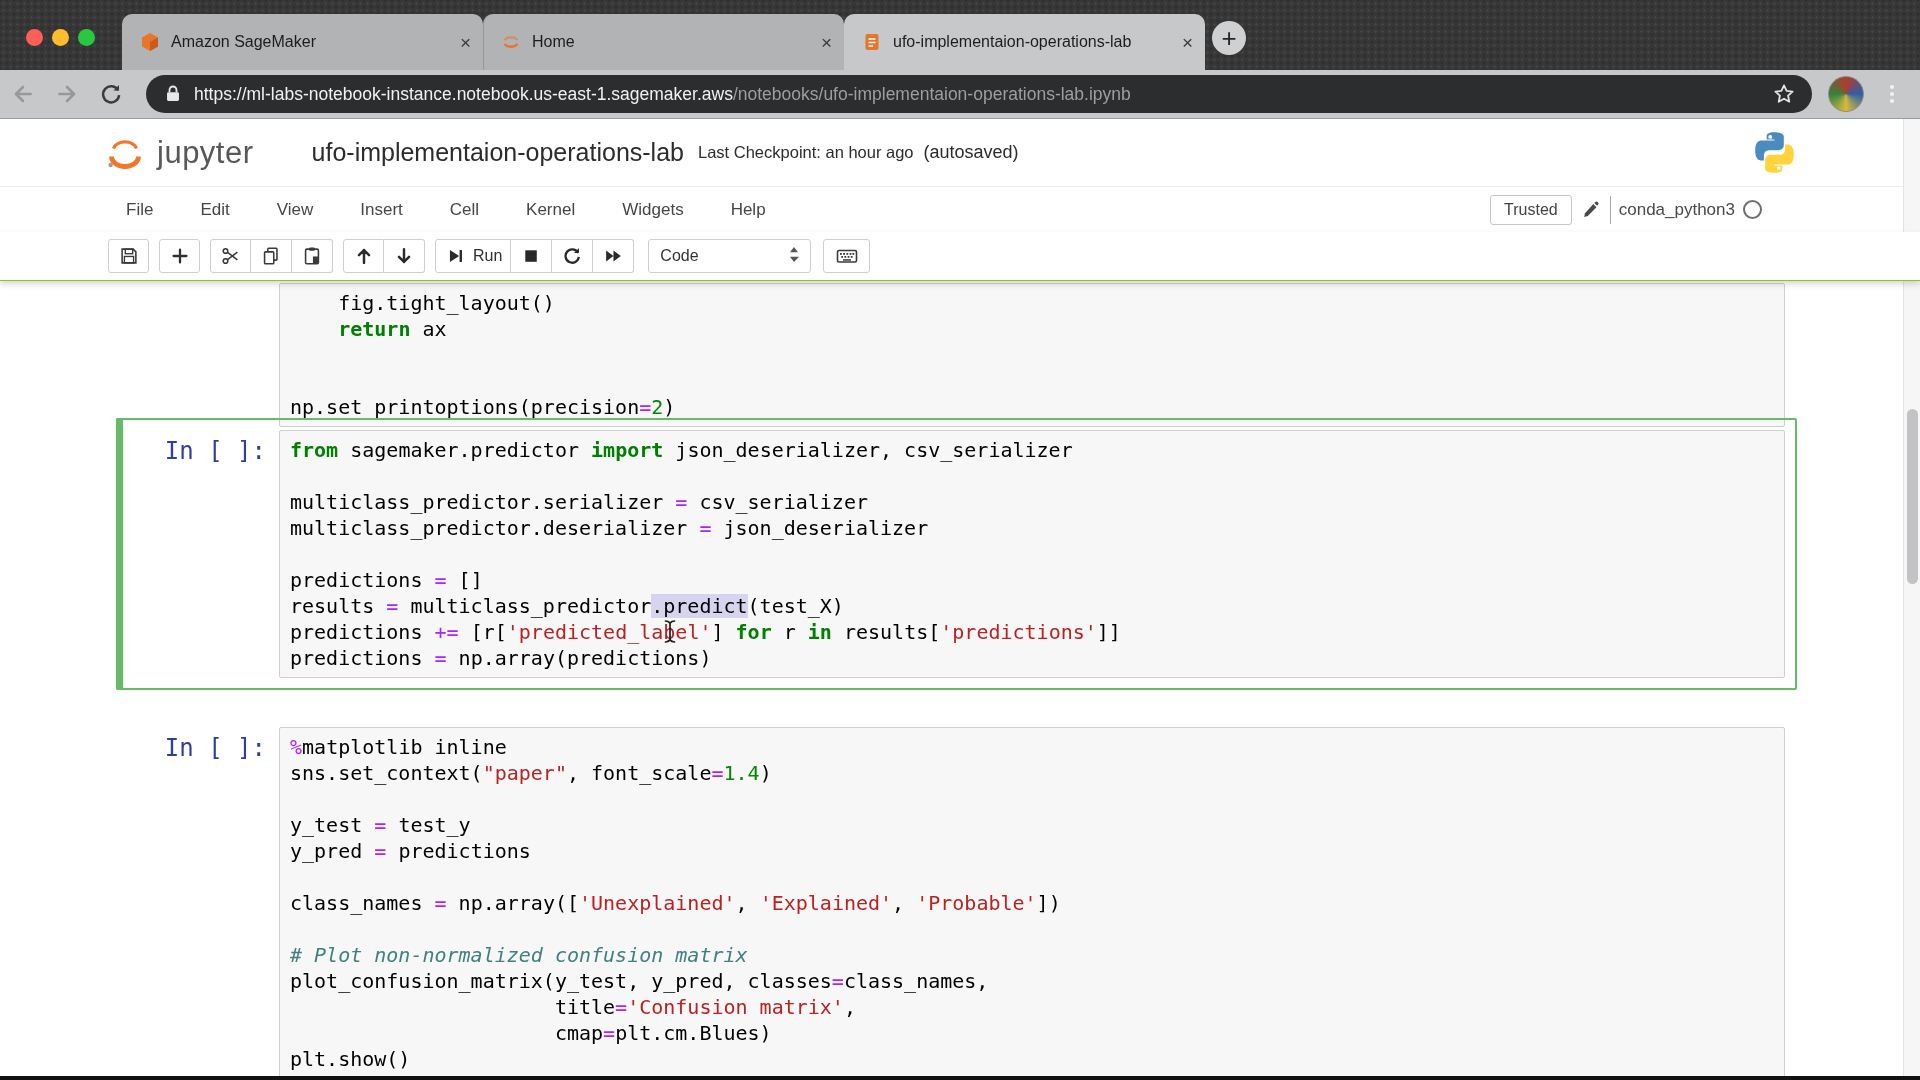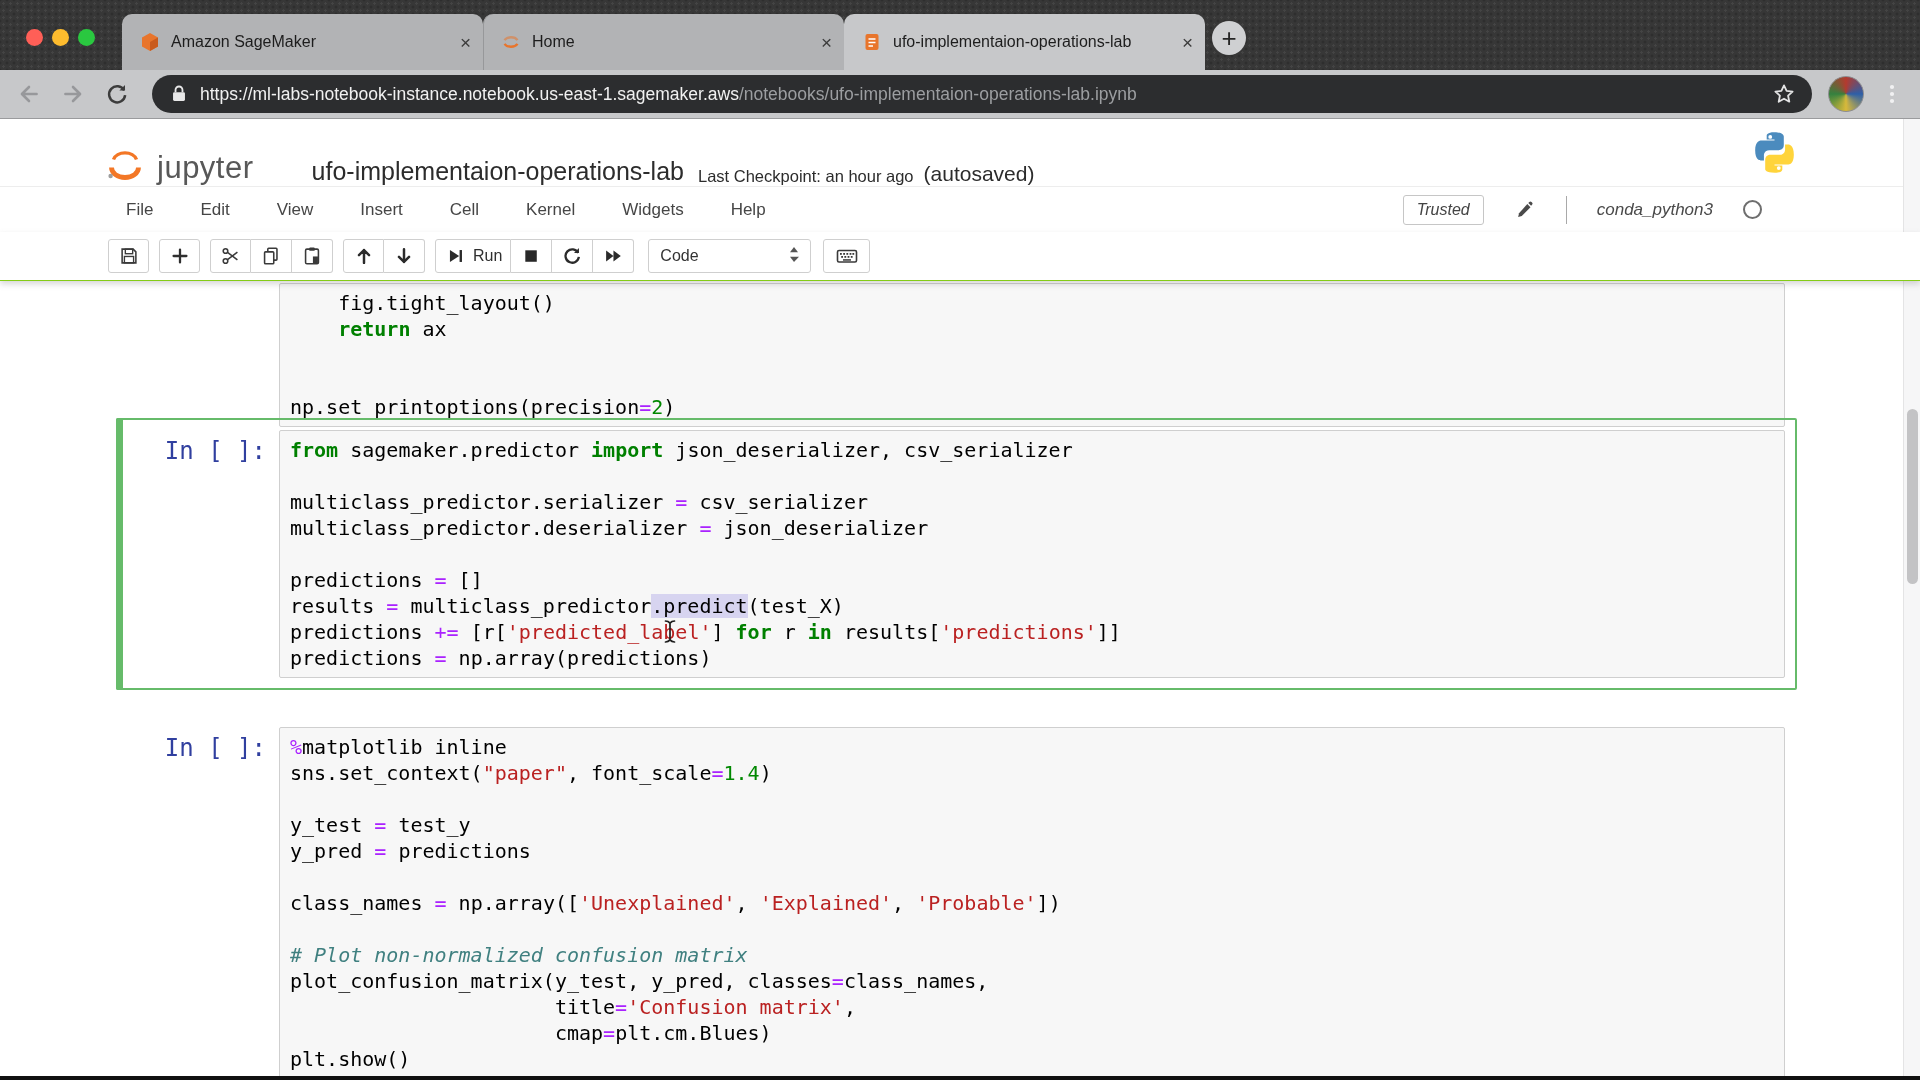--- a/index.html
+++ b/index.html
@@ -24,50 +24,50 @@
   .tab .ttitle::after{content:'';position:absolute;right:0;top:0;bottom:0;width:26px;
                background:linear-gradient(90deg,rgba(255,255,255,0),var(--tabbg,#b2b3b5));}
   .tab .tclose{font-size:19px;color:#3c3c3c;margin-left:8px;line-height:1;}
   .newtab{position:absolute;left:1212px;top:21px;width:34px;height:34px;border-radius:50%;
           background:#cfd0d2;color:#262626;font-size:26px;display:flex;align-items:center;
           justify-content:center;line-height:1;}
 
   
   .urlrow{position:absolute;top:70px;left:0;right:0;height:49px;background:#c7c8ca;
           border-bottom:1px solid #9a9b9d;box-sizing:border-box;display:flex;align-items:center;
-          padding:0 16px 0 16px;}
+          padding:0 16px 0 10px;}
   .navic{width:26px;height:26px;margin-right:18px;flex:0 0 auto;}
   .pill{flex:1;height:38px;background:#2c2d2f;border-radius:19px;display:flex;align-items:center;
         padding:0 16px;margin:0 16px 0 4px;min-width:0;}
   .pill .lk{width:22px;height:22px;margin-right:10px;flex:0 0 auto;}
   .urltext{font-size:17.5px;white-space:nowrap;overflow:hidden;}
   .url-origin{color:#f1f1f1;}
   .url-path{color:#9c9ea1;}
   .pill .star{width:24px;height:24px;margin-left:auto;flex:0 0 auto;}
   .avatar{width:34px;height:34px;border-radius:50%;flex:0 0 auto;margin-right:16px;
           background:conic-gradient(#b43a2e,#2d5fa8,#d8b93a,#35813f,#b43a2e);
           border:1px solid #8d8d8f;}
   .dotsmenu{width:24px;height:24px;flex:0 0 auto;}
 
   
   .nbheader{position:absolute;top:119px;left:0;right:0;height:67px;background:#fff;
-            display:flex;align-items:flex-end;padding-left:103px;}
+            display:flex;align-items:center;padding-left:103px;}
   .jlogo{width:44px;height:44px;flex:0 0 auto;}
   .jword{font-size:31px;color:#585858;margin-left:10px;letter-spacing:0.5px;}
   .nbtitle{font-size:25px;color:#2c2c2c;margin-left:58px;}
   .nbcheckpoint{font-size:16.5px;color:#2c2c2c;margin-left:14px;}
-  .nbautosave{font-size:21px;color:#2c2c2c;margin-left:10px;}
+  .nbautosave{font-size:18px;color:#2c2c2c;margin-left:10px;}
   .pylogo{position:absolute;right:122px;top:10px;width:47px;height:47px;}
 
   
   .menurow{position:absolute;top:186px;left:0;right:0;height:46px;background:#fff;
            border-top:1px solid #ededed;box-sizing:border-box;display:flex;align-items:center;
            padding:0 158px 0 126px;}
   .menu-item{font-size:17px;color:#464646;margin-right:47px;}
-  .menuright{margin-left:auto;display:flex;align-items:center;gap:30px;font-style:italic;}
+  .menuright{margin-left:auto;display:flex;align-items:center;gap:8px;}
   .trusted{border:1px solid #c6c6c6;border-radius:3px;padding:5px 13px;font-size:16px;color:#444;}
   .pencil{width:22px;height:22px;}
   .vdiv{width:1px;height:28px;background:#a9a9a9;}
   .kernelname{font-size:17px;color:#4a4a4a;}
   .kernelind{width:15px;height:15px;border:2px solid #6e6e6e;border-radius:50%;}
 
   
   .toolrow{position:absolute;top:232px;left:0;right:0;height:49px;background:#fff;
            border-bottom:1px solid #84cc16;box-sizing:border-box;
            box-shadow:0 3px 6px rgba(110,110,110,.28);display:flex;align-items:center;

